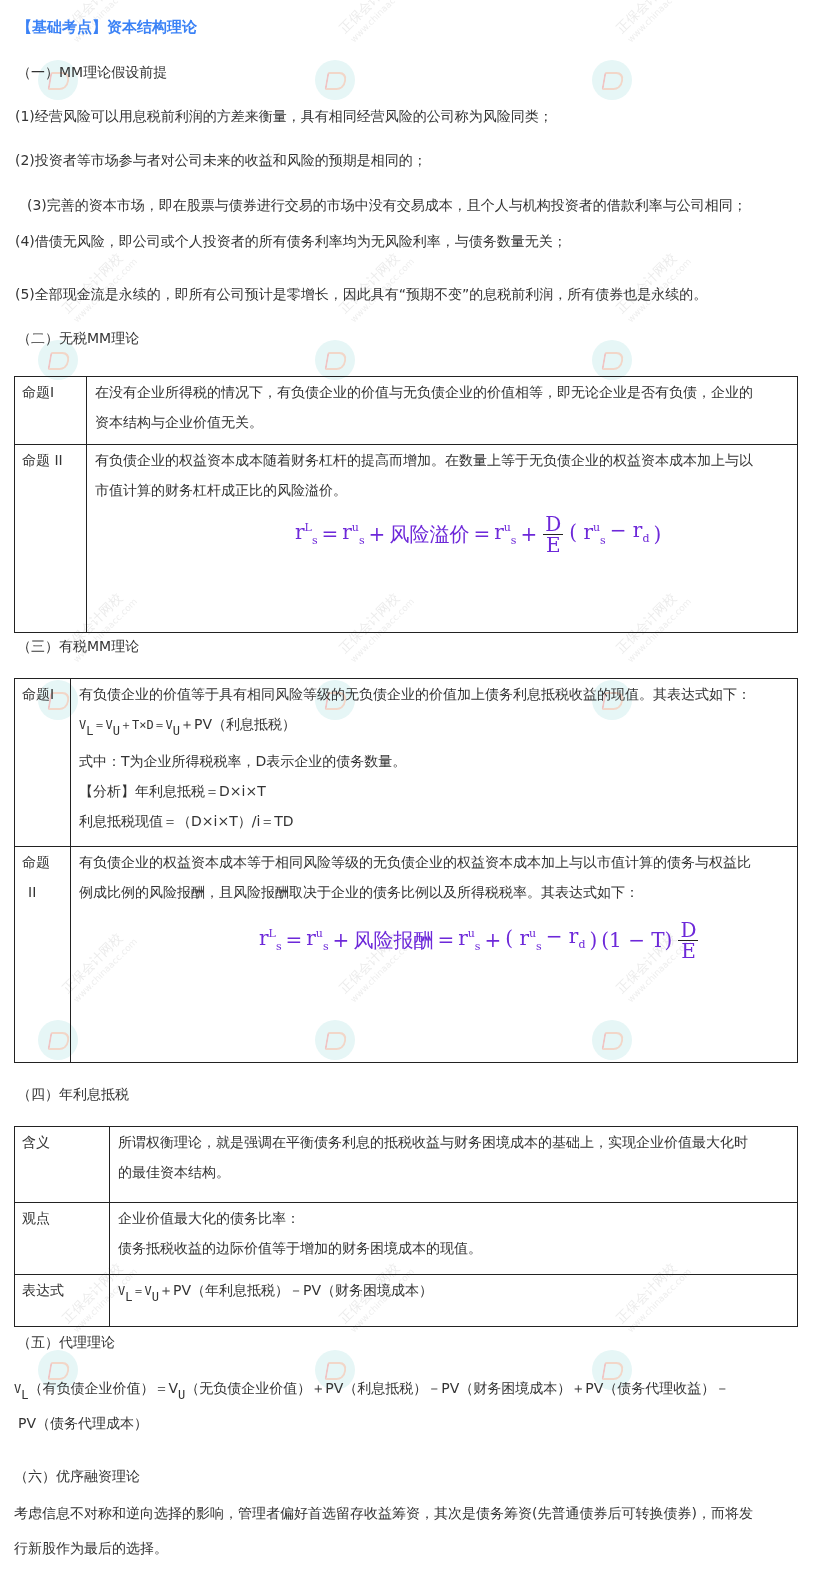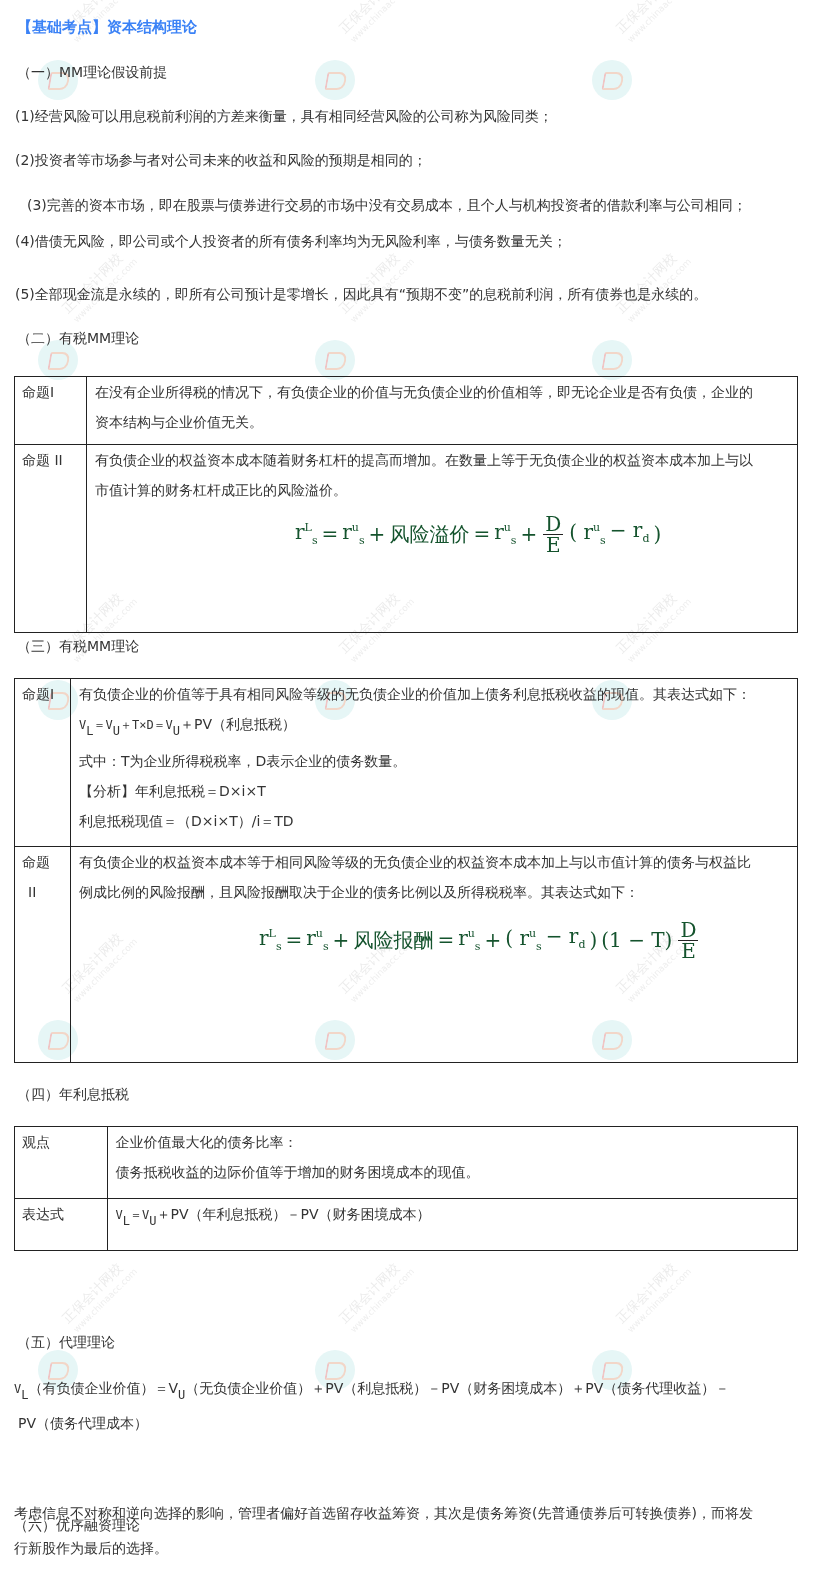--- a/index.html
+++ b/index.html
@@ -31,21 +31,21 @@
   .abs { position: absolute; white-space: nowrap; }
   .title { left: 17px; top: 18px; font-weight: bold; font-size: 15px; color: #3b82f6; text-align: center; }
   .h { font-size: 14px; }
   .p { font-size: 14px; }
   .mono { font-family: "DejaVu Sans Mono", "Liberation Mono", monospace; font-size: 12px; }
 
   table.t { position: absolute; border-collapse: collapse; left: 14px; width: 784px; }
   table.t td { border: 1.5px solid #222; vertical-align: top; padding: 0 0 0 8px; font-size: 14px; line-height: 30px; }
   table.t td.lab { padding-left: 7px; }
   .formula-img {
-    font-family: "DejaVu Serif", "Liberation Serif", serif; font-size: 20px; color: #14532d;
+    font-family: "DejaVu Serif", "Liberation Serif", serif; font-size: 20px; color: #6d28d9;
     display: inline-flex; align-items: center; gap: 4px;
   }
   .frac { display: inline-flex; flex-direction: column; align-items: center; line-height: 20px; margin: 0 2px; }
   .frac .num { border-bottom: 1.5px solid #222; padding: 0 2px; }
   sub, sup { font-size: 11px; }
   .vsub { font-size: 12px; vertical-align: -6px; }
 </style>
 </head>
 <body>
 
@@ -115,21 +115,21 @@
 <div class="content">
   <div class="abs title">【基础考点】资本结构理论</div>
 
   <div class="abs h" style="left:17px;top:64px">（一）MM理论假设前提</div>
   <div class="abs p" style="left:15px;top:108px">(1)经营风险可以用息税前利润的方差来衡量，具有相同经营风险的公司称为风险同类；</div>
   <div class="abs p" style="left:15px;top:152px">(2)投资者等市场参与者对公司未来的收益和风险的预期是相同的；</div>
   <div class="abs p" style="left:27px;top:197px">(3)完善的资本市场，即在股票与债券进行交易的市场中没有交易成本，且个人与机构投资者的借款利率与公司相同；</div>
   <div class="abs p" style="left:15px;top:233px">(4)借债无风险，即公司或个人投资者的所有债务利率均为无风险利率，与债务数量无关；</div>
   <div class="abs p" style="left:15px;top:286px">(5)全部现金流是永续的，即所有公司预计是零增长，因此具有“预期不变”的息税前利润，所有债券也是永续的。</div>
 
-  <div class="abs h" style="left:17px;top:330px">（二）有税MM理论</div>
+  <div class="abs h" style="left:17px;top:330px">（二）无税MM理论</div>
   <table class="t" style="top:376px">
     <tbody>
         <tr style="height:68px">
       <td class="lab" style="width:64px">命题I</td>
       <td>
         <div>在没有企业所得税的情况下，有负债企业的价值与无负债企业的价值相等，即无论企业是否有负债，企业的</div>
         <div>资本结构与企业价值无关。</div>
       </td>
     </tr>
     <tr style="height:188px">
@@ -203,36 +203,43 @@
           </span>
         </div>
       </td>
     </tr>
   </tbody>
     </table>
 
   <div class="abs h" style="left:17px;top:1086px">（四）年利息抵税</div>
   <table class="t" style="top:1126px">
     <tbody>
+        <tr style="height:76px">
+      <td class="lab" style="width:87px">含义</td>
+      <td>
+        <div>所谓权衡理论，就是强调在平衡债务利息的抵税收益与财务困境成本的基础上，实现企业价值最大化时</div>
+        <div>的最佳资本结构。</div>
+      </td>
+    </tr>
     <tr style="height:72px">
       <td class="lab">观点</td>
       <td>
         <div>企业价值最大化的债务比率：</div>
         <div>债务抵税收益的边际价值等于增加的财务困境成本的现值。</div>
       </td>
     </tr>
     <tr style="height:52px">
       <td class="lab">表达式</td>
       <td>
         <div class="mono"><span>V</span><span class="vsub">L</span><span>＝V</span><span class="vsub">U</span><span style="font-family:'DejaVu Sans',sans-serif;font-size:14px">＋PV（年利息抵税）－PV（财务困境成本）</span></div>
       </td>
     </tr>
   </tbody>
     </table>
 
   <div class="abs h" style="left:17px;top:1334px">（五）代理理论</div>
   <div class="abs mono" style="left:14px;top:1380px"><span>V</span><span class="vsub">L</span><span style="font-family:'DejaVu Sans',sans-serif;font-size:14px">（有负债企业价值）＝V</span><span class="vsub">U</span><span style="font-family:'DejaVu Sans',sans-serif;font-size:14px">（无负债企业价值）＋PV（利息抵税）－PV（财务困境成本）＋PV（债务代理收益）－</span></div>
   <div class="abs p" style="left:18px;top:1415px">PV（债务代理成本）</div>
 
-  <div class="abs h" style="left:14px;top:1517px">（六）优序融资理论</div>
+  <div class="abs h" style="left:14px;top:1468px">（六）优序融资理论</div>
   <div class="abs p" style="left:14px;top:1505px">考虑信息不对称和逆向选择的影响，管理者偏好首选留存收益筹资，其次是债务筹资(先普通债券后可转换债券)，而将发</div>
   <div class="abs p" style="left:14px;top:1540px">行新股作为最后的选择。</div>
 </div>
 
 </body></html>

